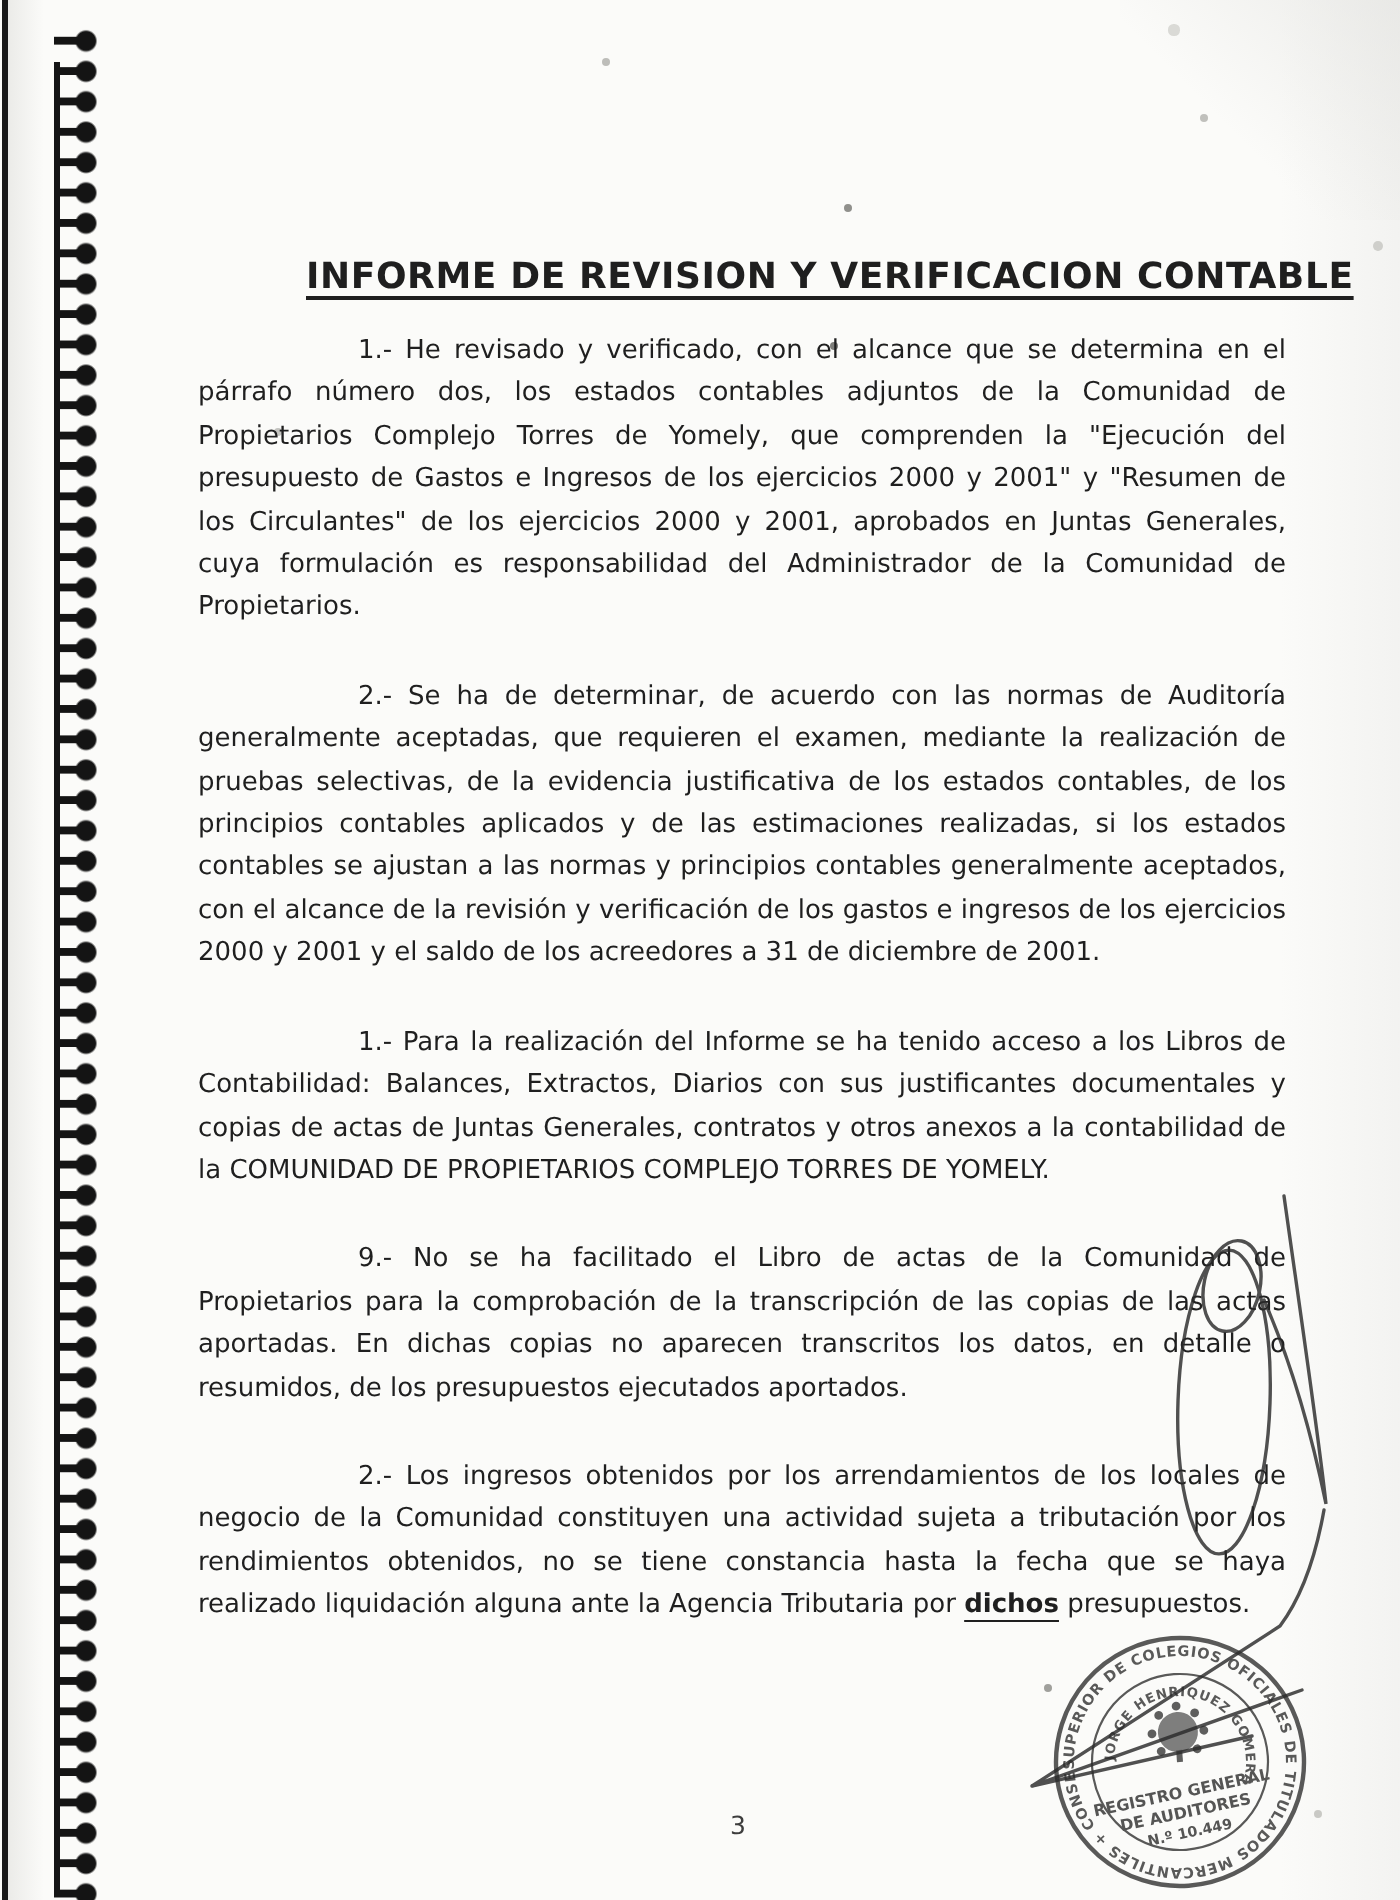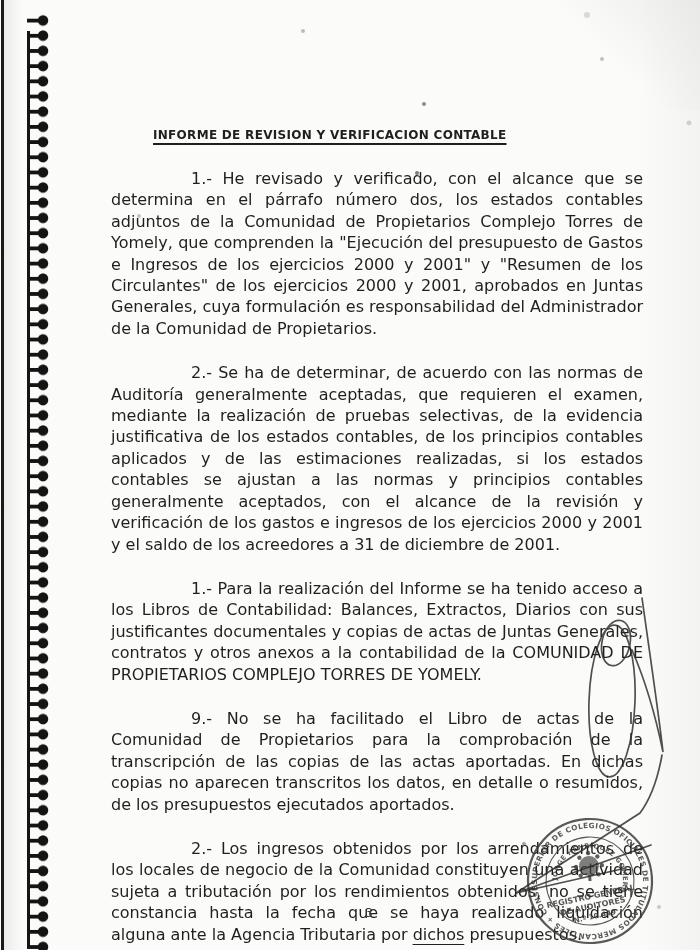--- a/index.html
+++ b/index.html
@@ -27,26 +27,26 @@
   .binding-teeth {
     position:absolute; left:27px; top:13px; width:23px; height:937px;
     background-image:
       radial-gradient(circle at 16px 7.5px, #141414 4.7px, rgba(0,0,0,0) 5.7px),
       linear-gradient(to bottom, rgba(0,0,0,0) 5.5px, #141414 5.5px, #141414 9.3px, rgba(0,0,0,0) 9.3px);
     background-size: 23px 15.2px, 17px 15.2px;
     background-repeat: repeat-y;
   }
   
   .text-block { position:absolute; left:95px; top:128px; width:548px; }
-  .doc-title { margin:0 0 26px 0; padding-left:58px; font-size:12px; font-weight:bold;
+  .doc-title { margin:0 0 16px 0; padding-left:58px; font-size:18px; font-weight:bold;
                letter-spacing:.3px; white-space:nowrap; }
   .doc-title .tt { text-decoration:underline; text-decoration-thickness:1.6px; text-underline-offset:4px; }
-  .para { margin:0 0 23px 16px; font-size:16px; line-height:21.4px;
+  .para { margin:0 0 23px 4px; font-size:13px; line-height:21.4px;
           text-align:justify; text-indent:80px; }
-  .u { text-decoration:underline; text-decoration-thickness:1.3px; text-underline-offset:4px; }
+  .u { text-decoration:underline; text-decoration-thickness:1.3px; text-underline-offset:4px;font-weight:bold; }
   .page-number { position:absolute; left:95px; top:905px; width:548px; text-align:center;
                  font-size:12.5px; color:#3d3d3d; }
   
   .flourish { position:absolute; left:0; top:0; pointer-events:none; }
   .stamp { position:absolute; left:515px; top:806px; transform:rotate(-4deg); }
 </style>
 </head>
 <body>
 
 <div class="page">

